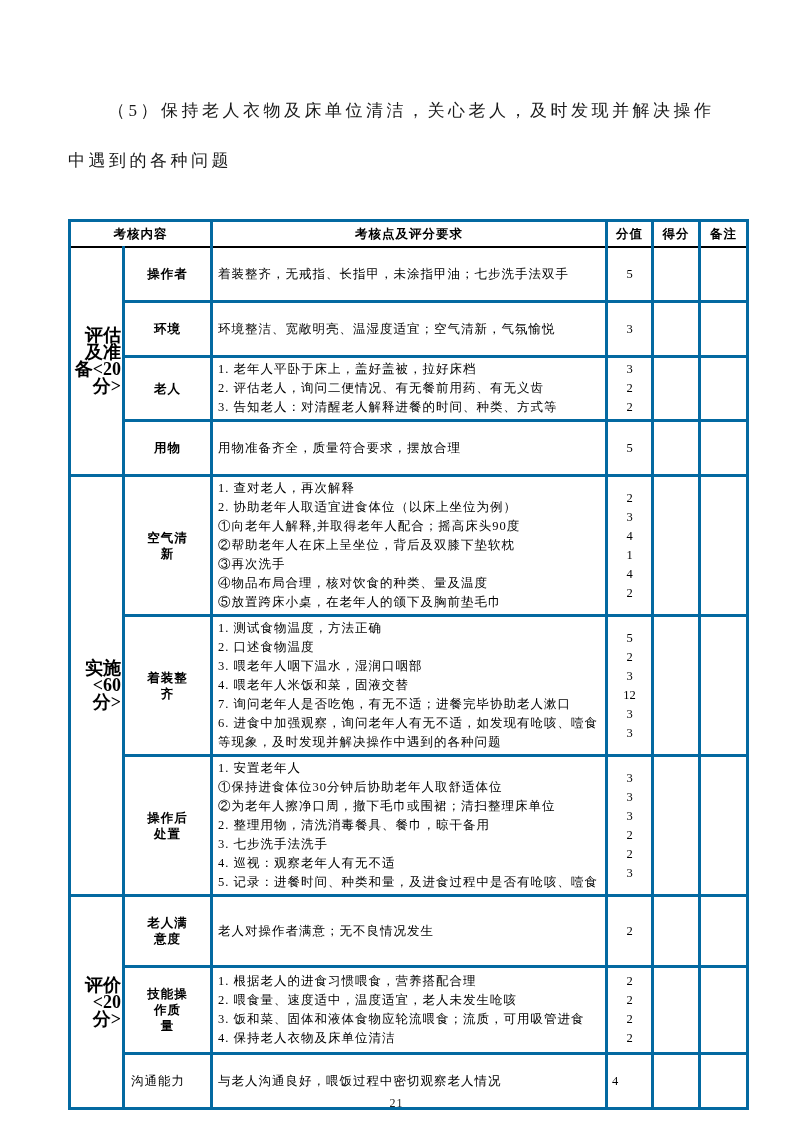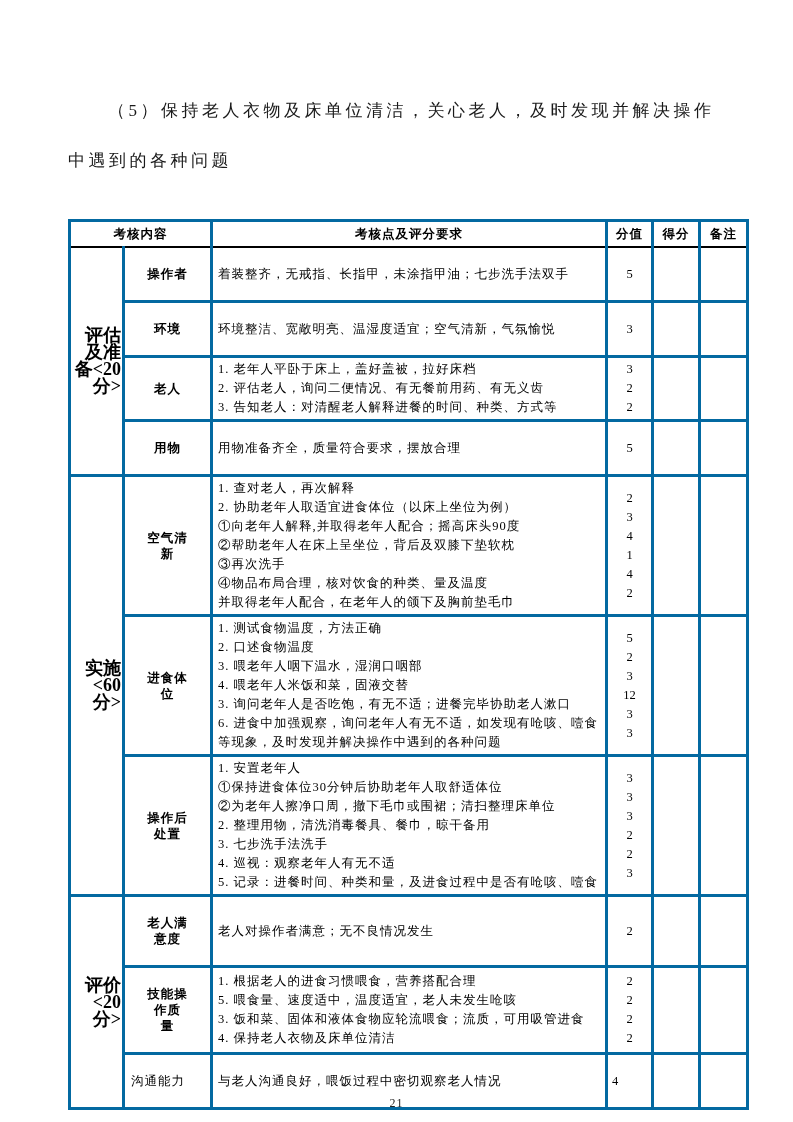--- a/index.html
+++ b/index.html
@@ -148,42 +148,42 @@
 &lt;60
 分&gt;</td>
           <td class="label-cell">空气清新</td>
           <td class="content-cell">
             <div class="line">1. 查对老人，再次解释</div>
             <div class="line">2. 协助老年人取适宜进食体位（以床上坐位为例）</div>
             <div class="line">①向老年人解释,并取得老年人配合；摇高床头90度</div>
             <div class="line">②帮助老年人在床上呈坐位，背后及双膝下垫软枕</div>
             <div class="line">③再次洗手</div>
             <div class="line">④物品布局合理，核对饮食的种类、量及温度</div>
-            <div class="line">并取得老年人配合，在老年人的颌下及胸前垫毛巾</div>
+            <div class="line">⑤放置跨床小桌，在老年人的颌下及胸前垫毛巾</div>
           </td>
           <td class="score-cell">
             <div class="line">2</div>
             <div class="line"></div>
             <div class="line">3</div>
             <div class="line">4</div>
             <div class="line">1</div>
             <div class="line">4</div>
             <div class="line">2</div>
           </td>
           <td class="earned-cell"></td>
           <td class="remark-cell"></td>
         </tr>
         <tr>
-          <td class="label-cell">进食体位</td>
+          <td class="label-cell">着装整齐</td>
           <td class="content-cell">
             <div class="line">1. 测试食物温度，方法正确</div>
             <div class="line">2. 口述食物温度</div>
             <div class="line">3. 喂老年人咽下温水，湿润口咽部</div>
             <div class="line">4. 喂老年人米饭和菜，固液交替</div>
-            <div class="line">3. 询问老年人是否吃饱，有无不适；进餐完毕协助老人漱口</div>
+            <div class="line">7. 询问老年人是否吃饱，有无不适；进餐完毕协助老人漱口</div>
             <div class="line">6. 进食中加强观察，询问老年人有无不适，如发现有呛咳、噎食</div>
             <div class="line">等现象，及时发现并解决操作中遇到的各种问题</div>
           </td>
           <td class="score-cell">
             <div class="line">5</div>
             <div class="line">2</div>
             <div class="line">3</div>
             <div class="line">12</div>
             <div class="line">3</div>
             <div class="line"></div>
@@ -227,21 +227,21 @@
             <div class="line">2</div>
           </td>
           <td class="earned-cell"></td>
           <td class="remark-cell"></td>
         </tr>
         <tr>
           <td class="label-cell">技能操作质
 量</td>
           <td class="content-cell">
             <div class="line">1. 根据老人的进食习惯喂食，营养搭配合理</div>
-            <div class="line">5. 喂食量、速度适中，温度适宜，老人未发生呛咳</div>
+            <div class="line">2. 喂食量、速度适中，温度适宜，老人未发生呛咳</div>
             <div class="line">3. 饭和菜、固体和液体食物应轮流喂食；流质，可用吸管进食</div>
             <div class="line">4. 保持老人衣物及床单位清洁</div>
           </td>
           <td class="score-cell">
             <div class="line">2</div>
             <div class="line">2</div>
             <div class="line">2</div>
             <div class="line">2</div>
           </td>
           <td class="earned-cell"></td>

